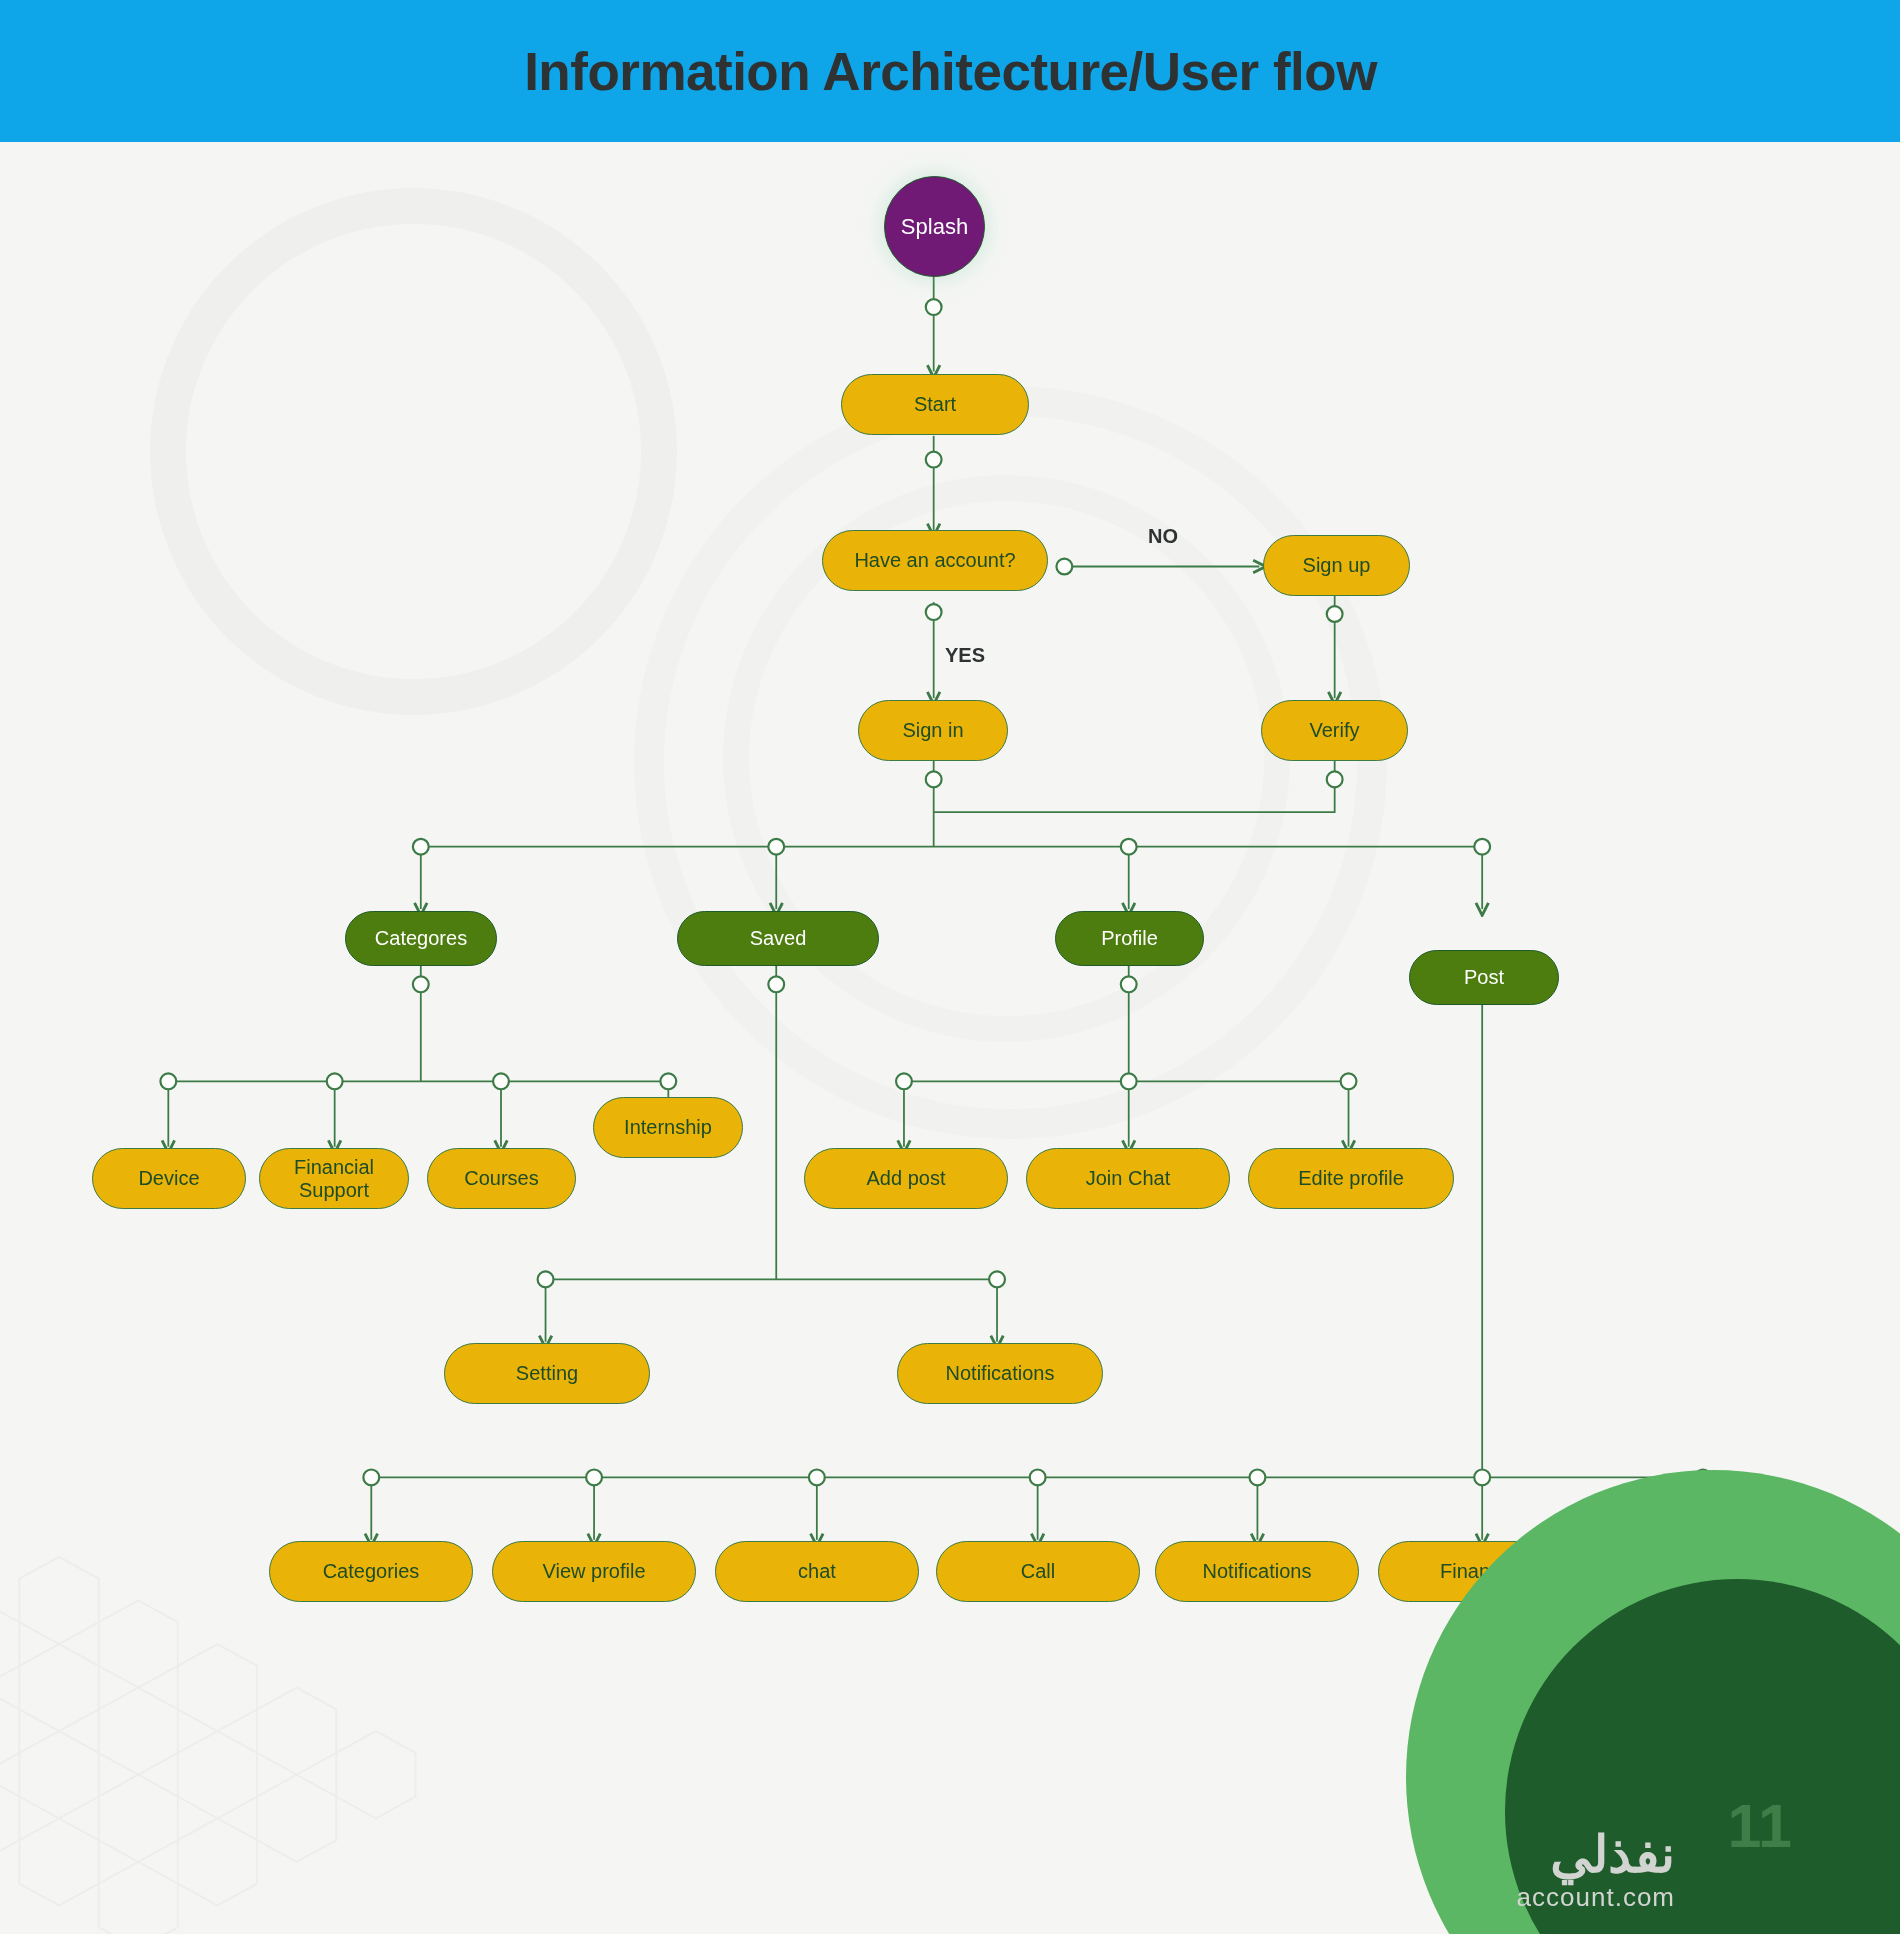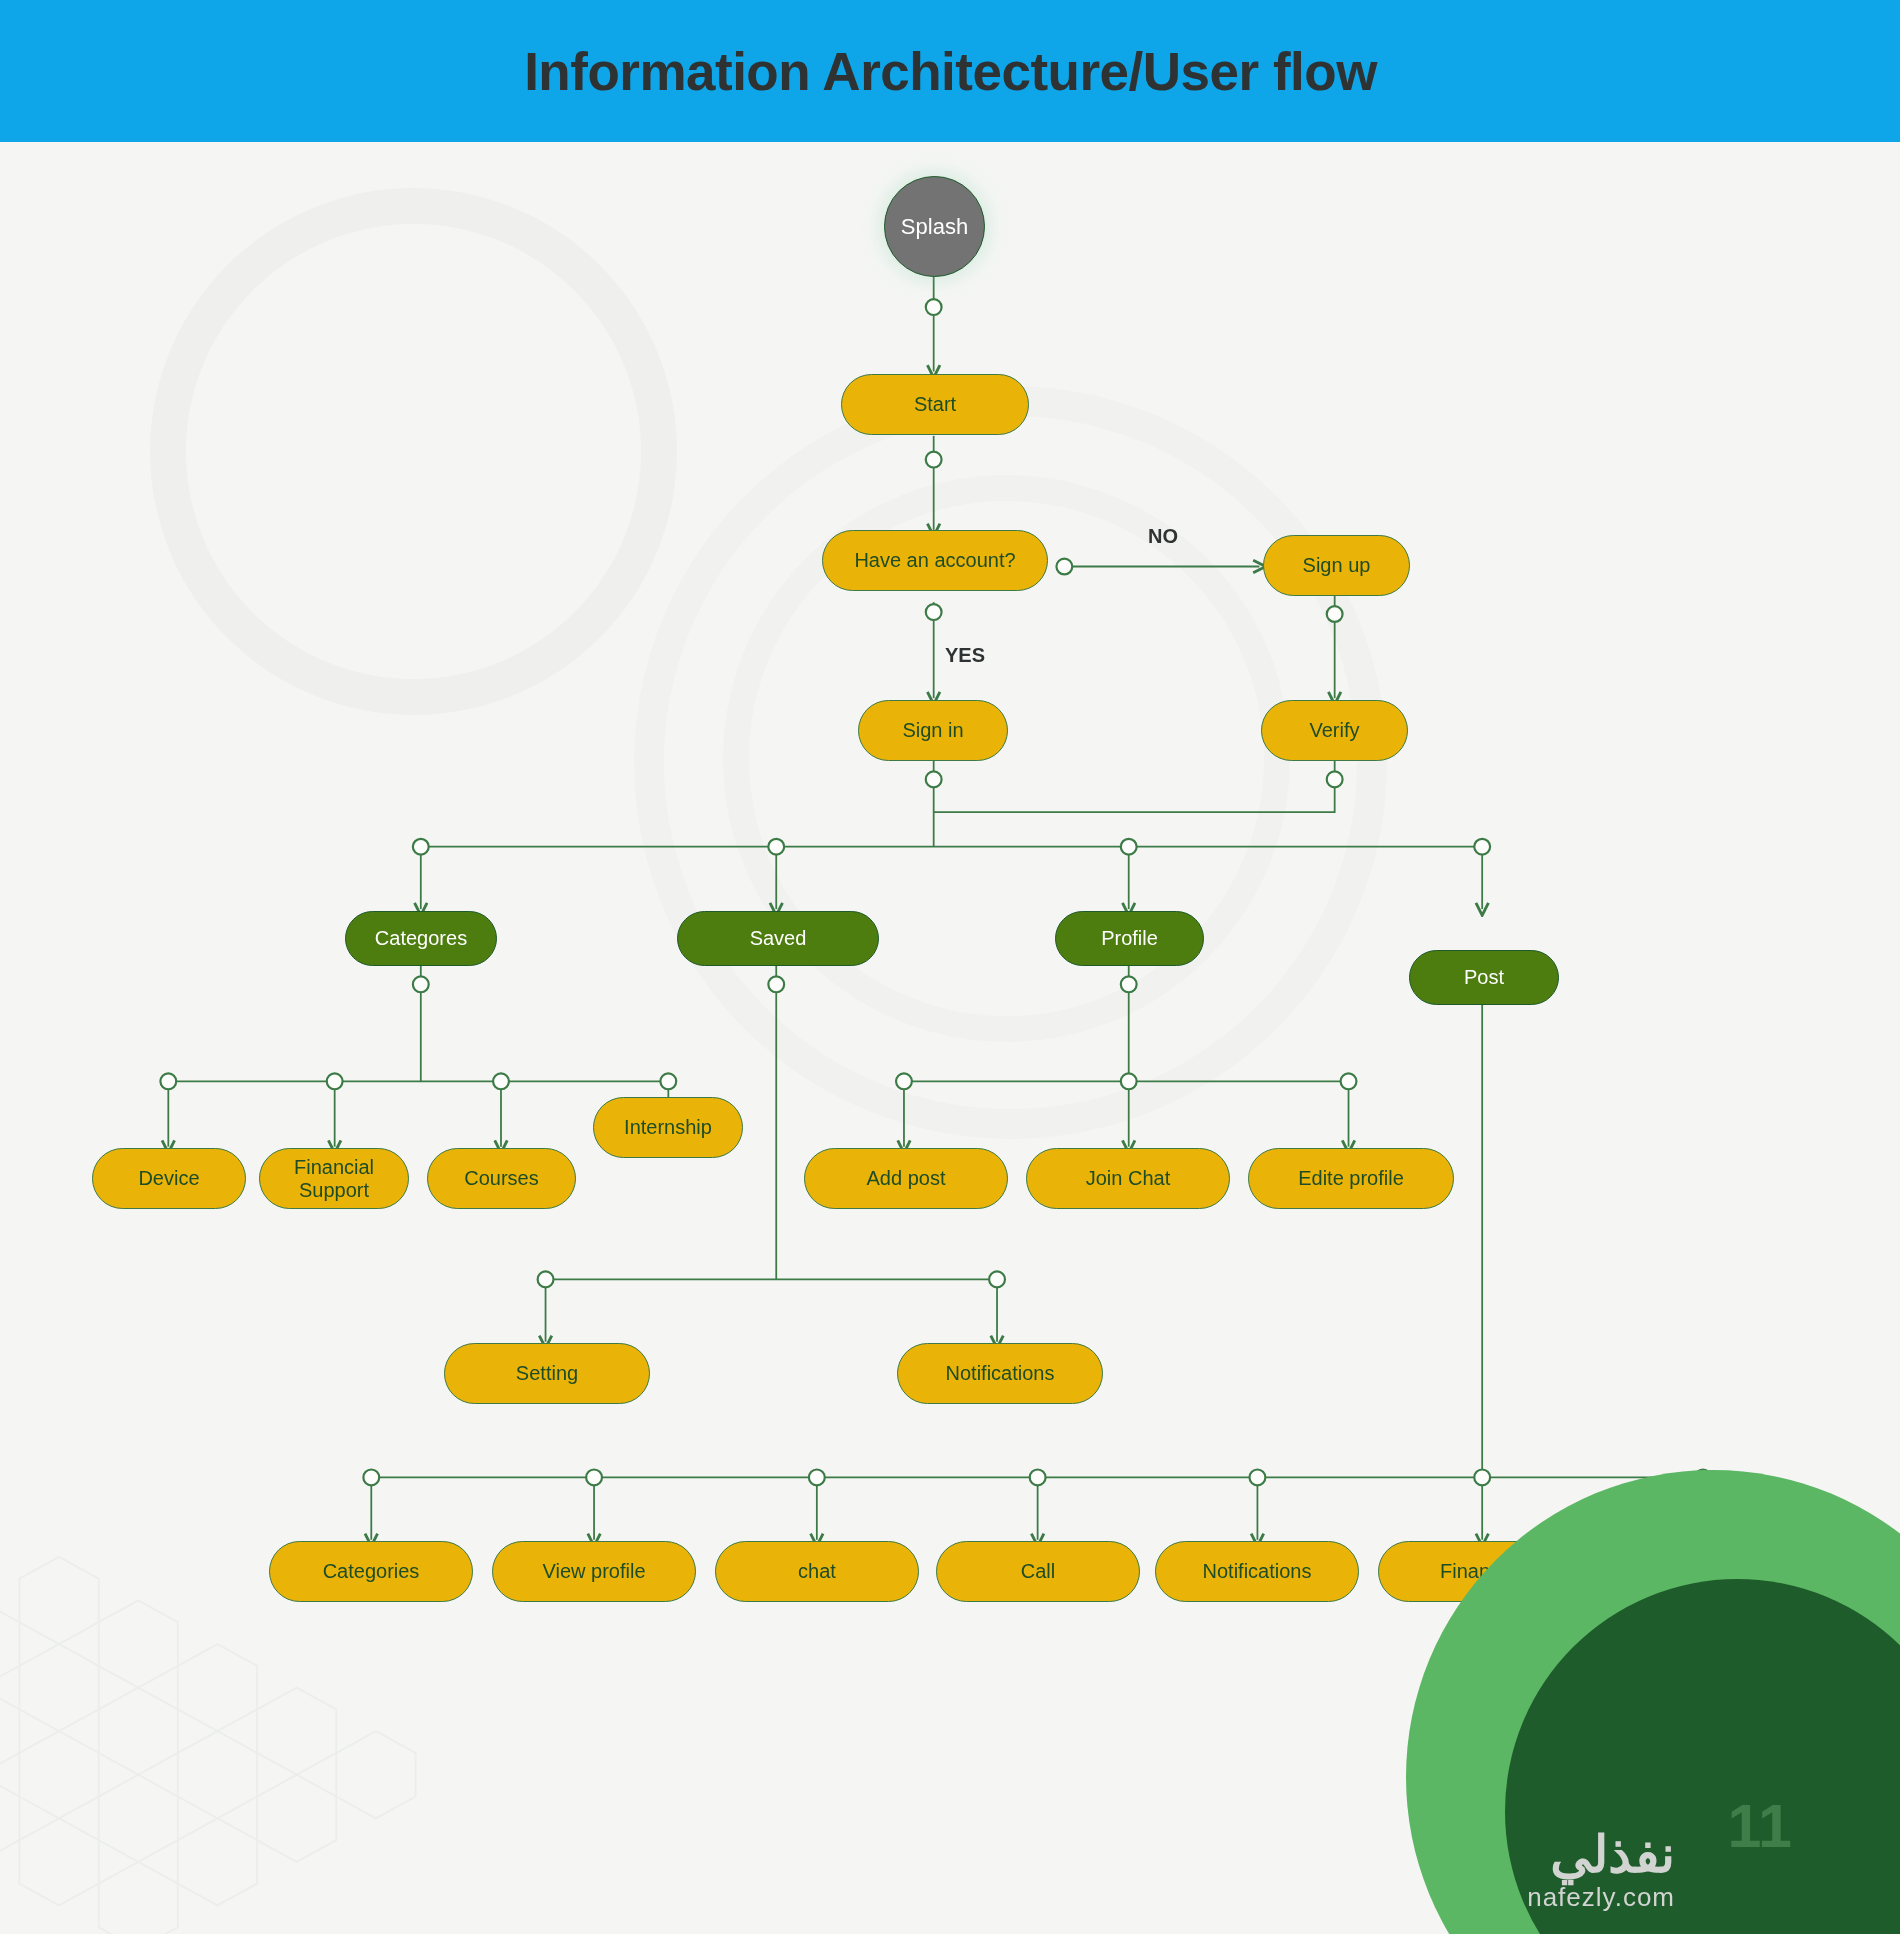--- a/index.html
+++ b/index.html
@@ -121,21 +121,21 @@
     background: #eab308;
     border: 1.6px solid #3c7a46;
   }
   .node.filled {
     background: #4d7c0f;
     border-color: #1d5b2b;
     color: #ffffff;
   }
   .node.circle {
     border-radius: 50%;
-    background: #737373;
+    background: #701a75;
     border-color: #1d5b2b;
     color: #ffffff;
     font-size: 22px;
     box-shadow: 0 0 22px rgba(120,200,160,0.35);
   }
   .edge-label {
     position: absolute;
     font-size: 20px;
     color: #2f3233;
     font-weight: 700;
@@ -325,17 +325,17 @@
   <div class="node" style="left:1378px; top:1541px; width:204px; height:61px;">Financial</div>
 
   <div class="node filled" style="left:1601px; top:1541px; width:204px; height:61px;">Log out</div>
 
   <div id="corner-circle-outer"></div>
   <div id="corner-circle-inner"></div>
   <div id="corner-number">11</div>
 
   <div id="watermark">
     <div id="watermark-arabic">نفذلي</div>
-    <div id="watermark-domain">nafezly.com</div>
+    <div id="watermark-domain">account.com</div>
   </div>
 
 </div>
 
 
 </body></html>

